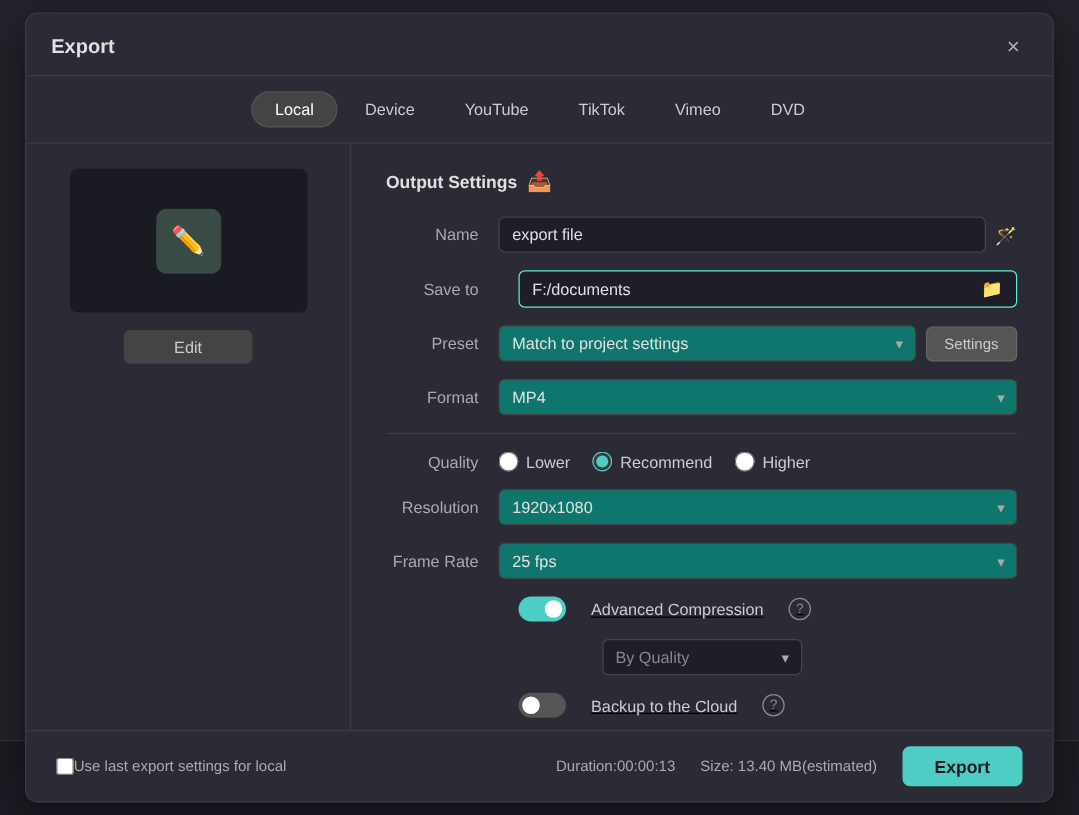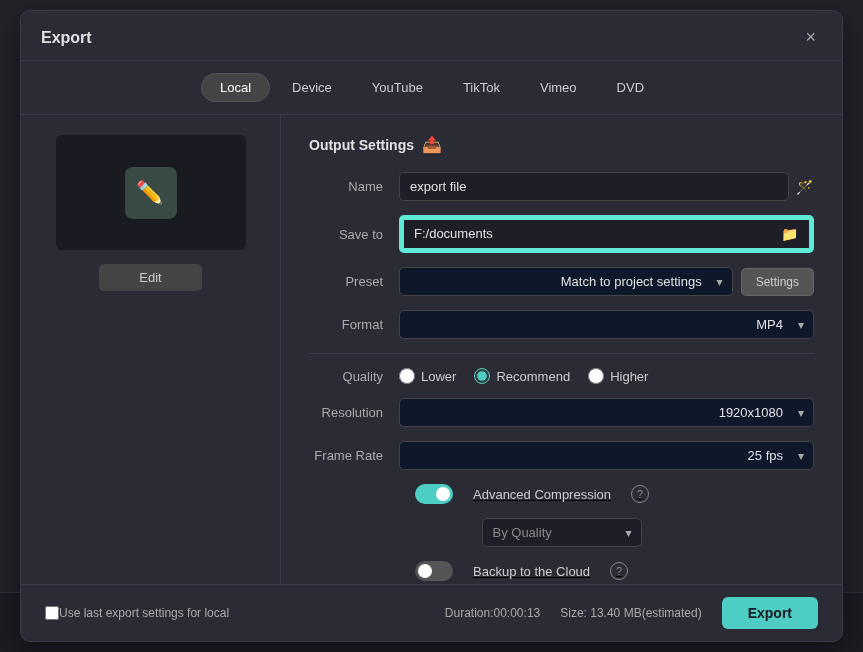--- a/index.html
+++ b/index.html
@@ -211,53 +211,53 @@
 
     .ai-icon {
       color: #4ecdc4;
       font-size: 14px;
       cursor: pointer;
     }
 
     .folder-input-wrap {
       display: flex;
       flex: 1;
-      align-items: flex-start;
+      align-items: center;
       background: #1e1e28;
-      border: 5px solid #5eead4;
+      border: 1px solid #5eead4;
       border-radius: 5px;
       padding: 6px 10px;
+      margin-left: 16px;
     }
     .folder-input-text {
       flex: 1;
       color: #e0e0e0;
       font-size: 13px;
     }
     .folder-icon {
       color: #aaa;
       font-size: 14px;
       cursor: pointer;
     }
 
     .select-wrap {
       flex: 1;
       position: relative;
     }
     .select-wrap select {
       width: 100%;
-      background: #0f172a;
+      background: #0f766e;
       border: 1px solid #444;
       border-radius: 5px;
       color: #e0e0e0;
       font-size: 13px;
       padding: 6px 30px 6px 10px;
       appearance: none;
       cursor: pointer;
       outline: none;
-      text-align: right;
     }
     .select-wrap::after {
       content: '▾';
       position: absolute;
       right: 10px;
       top: 50%;
       transform: translateY(-50%);
       color: #aaa;
       pointer-events: none;
       font-size: 12px;

